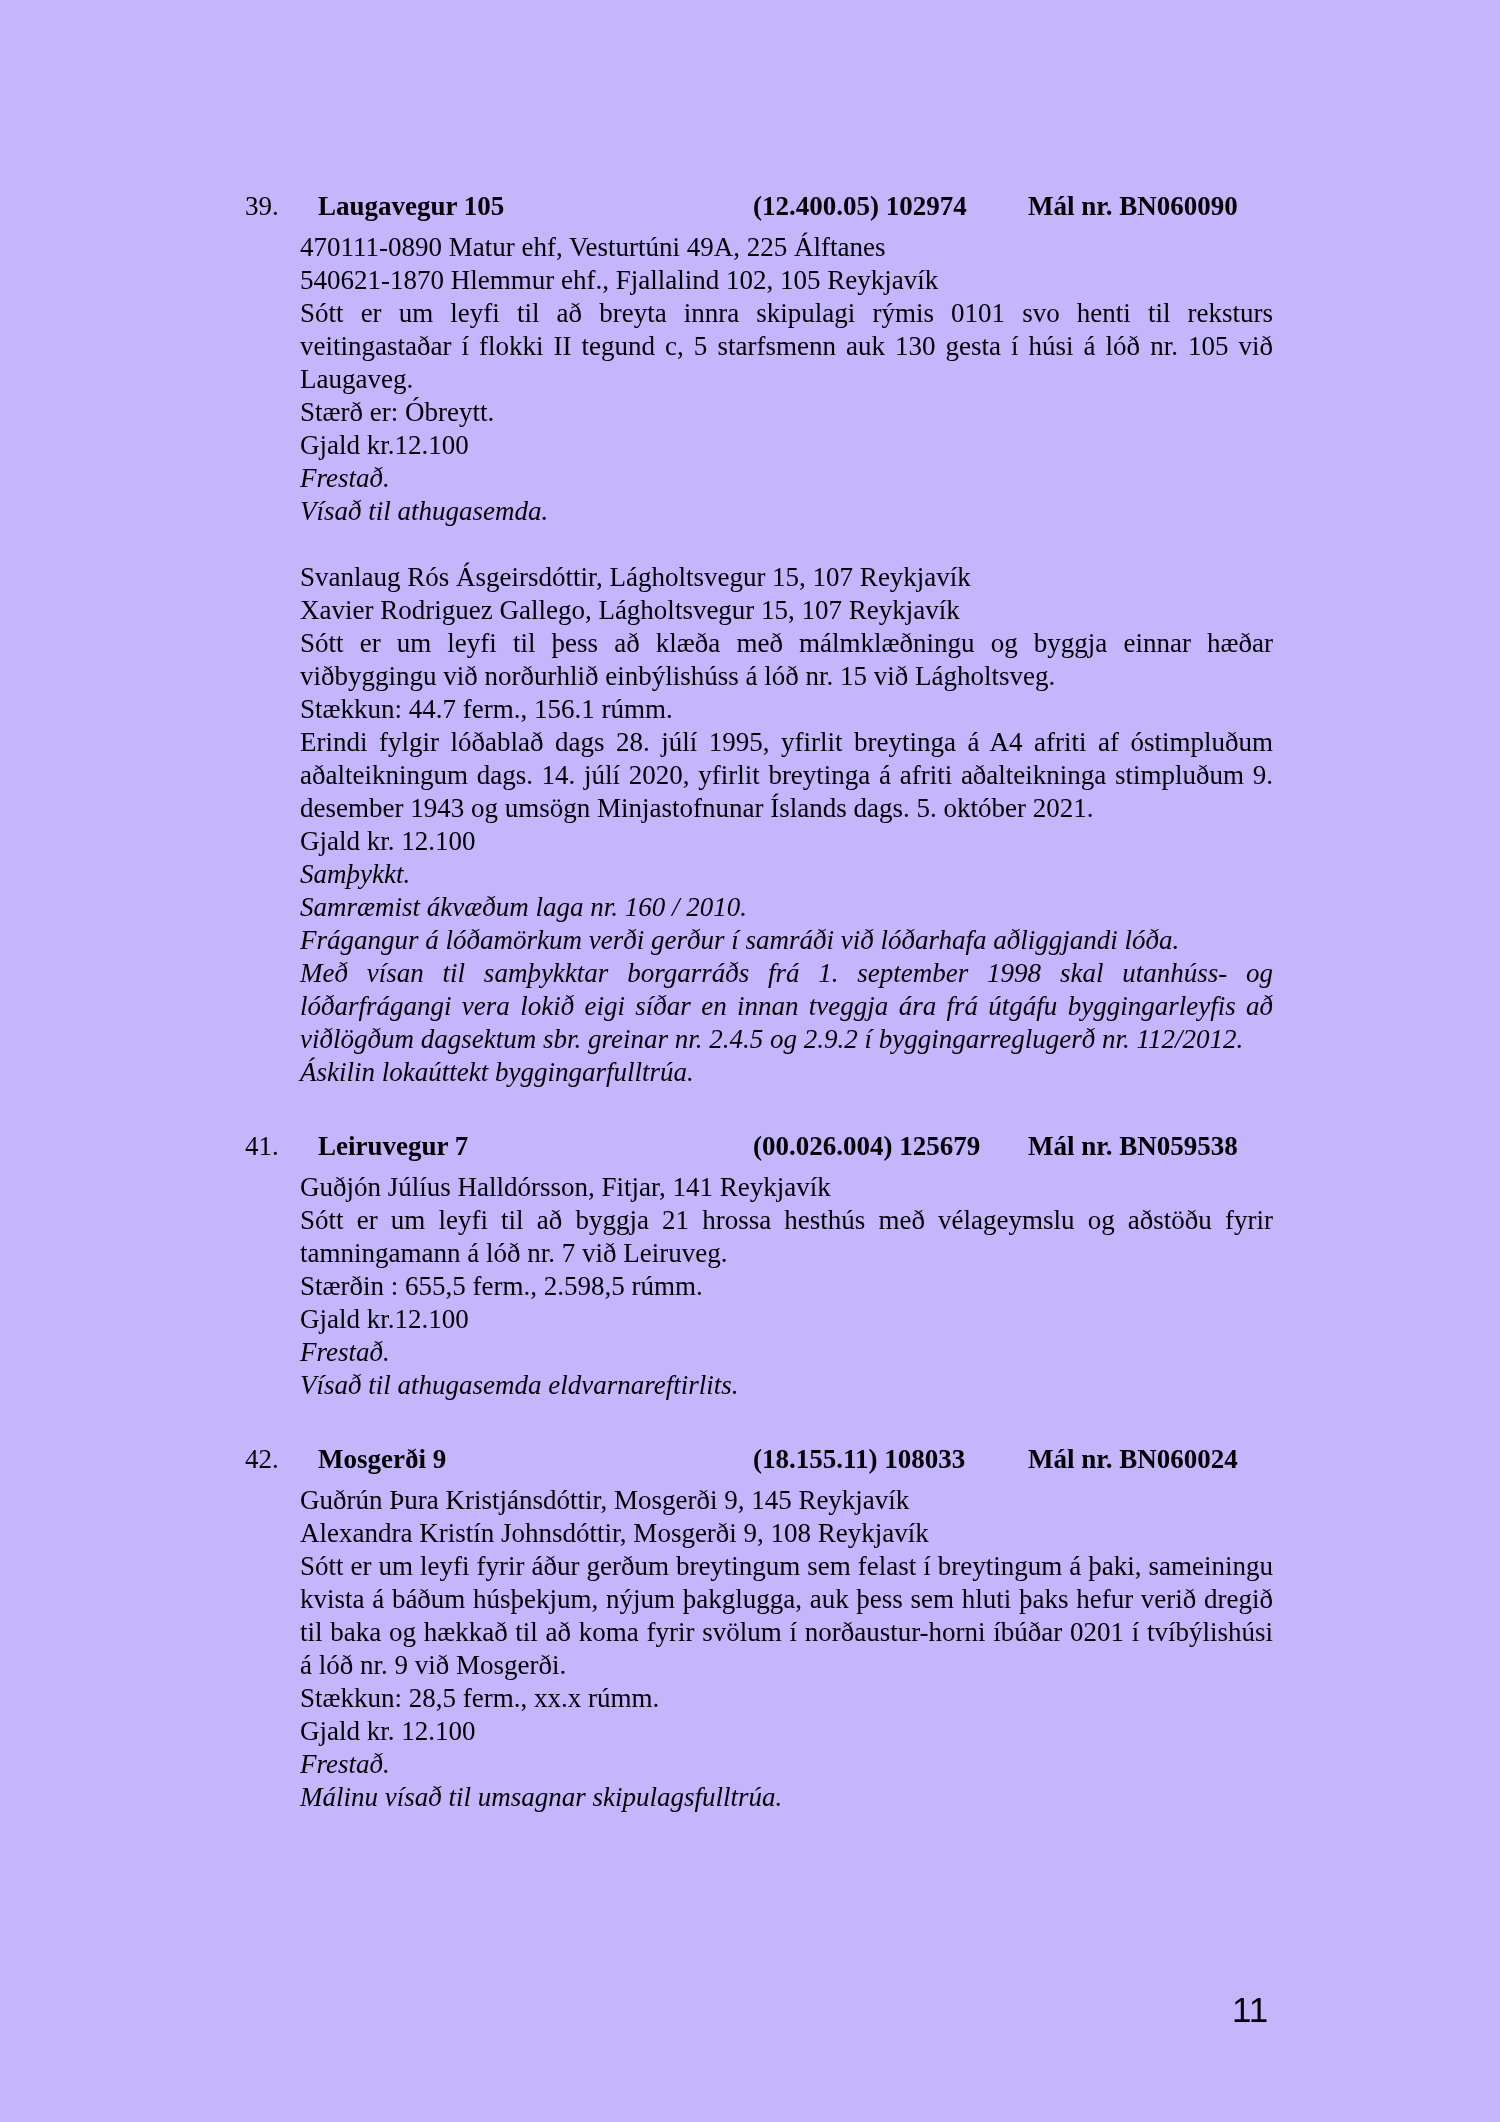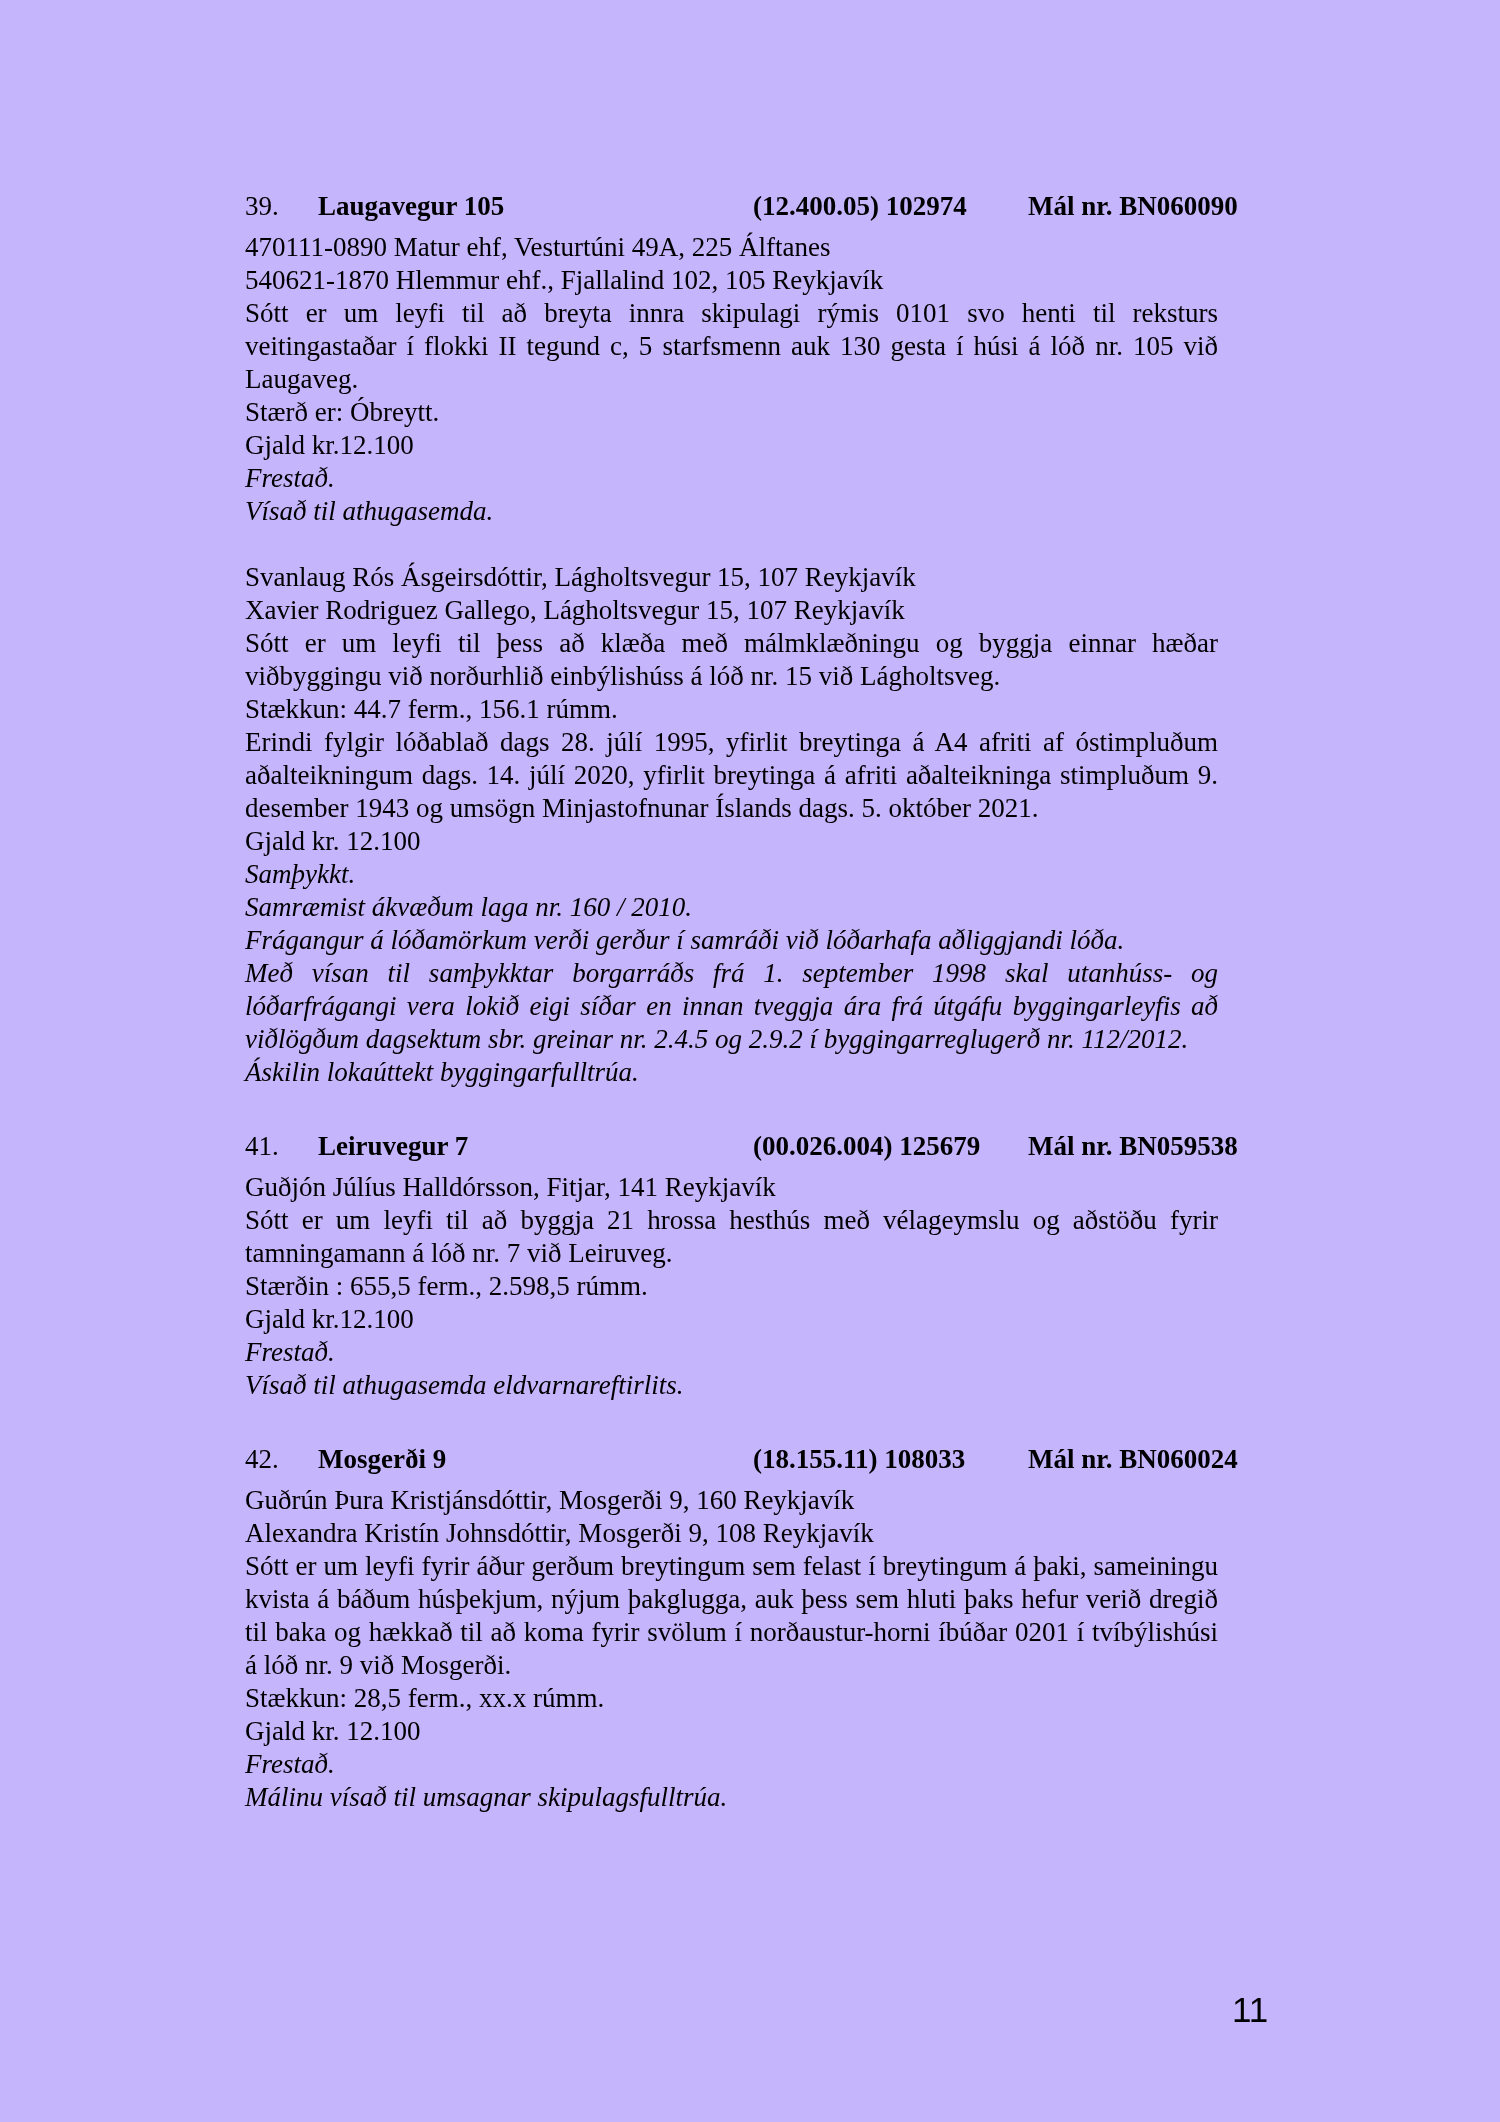--- a/index.html
+++ b/index.html
@@ -44,20 +44,21 @@
     font-size: 27px;
     font-weight: bold;
     line-height: 33px;
     display: block;
   }
   .item-ref, .item-case {
     font-weight: bold;
     white-space: nowrap;
   }
   .item-body {
+    margin-left: 55px;
     width: 973px;
   }
   .item-body p.line {
     margin: 0;
     font-size: 27px;
     line-height: 33px;
   }
   p.line.plain { text-align: left; }
   p.line.justify { text-align: justify; }
   p.line.italic { font-style: italic; text-align: left; }
@@ -128,21 +129,21 @@
   </section>
 
   <section class="item">
     <header class="item-header">
       <span class="item-num">42.</span>
       <h2 class="item-title">Mosgerði 9</h2>
       <span class="item-ref">(18.155.11) 108033</span>
       <span class="item-case">Mál nr. BN060024</span>
     </header>
     <div class="item-body">
-          <p class="line plain">Guðrún Þura Kristjánsdóttir, Mosgerði 9, 160 Reykjavík</p>
+          <p class="line plain">Guðrún Þura Kristjánsdóttir, Mosgerði 9, 145 Reykjavík</p>
           <p class="line plain">Alexandra Kristín Johnsdóttir, Mosgerði 9, 108 Reykjavík</p>
           <p class="line justify">Sótt er um leyfi fyrir áður gerðum breytingum sem felast í breytingum á þaki, sameiningu kvista á báðum húsþekjum, nýjum þakglugga, auk þess sem hluti þaks hefur verið dregið til baka og hækkað til að koma fyrir svölum í norðaustur-horni íbúðar 0201 í tvíbýlishúsi á lóð nr. 9 við Mosgerði.</p>
           <p class="line plain">Stækkun:  28,5 ferm., xx.x rúmm.</p>
           <p class="line plain">Gjald kr. 12.100</p>
           <p class="line italic">Frestað.</p>
           <p class="line italic">Málinu vísað til umsagnar skipulagsfulltrúa.</p>
         </div>
   </section>
 </main>
   <div class="page-number">11</div>

